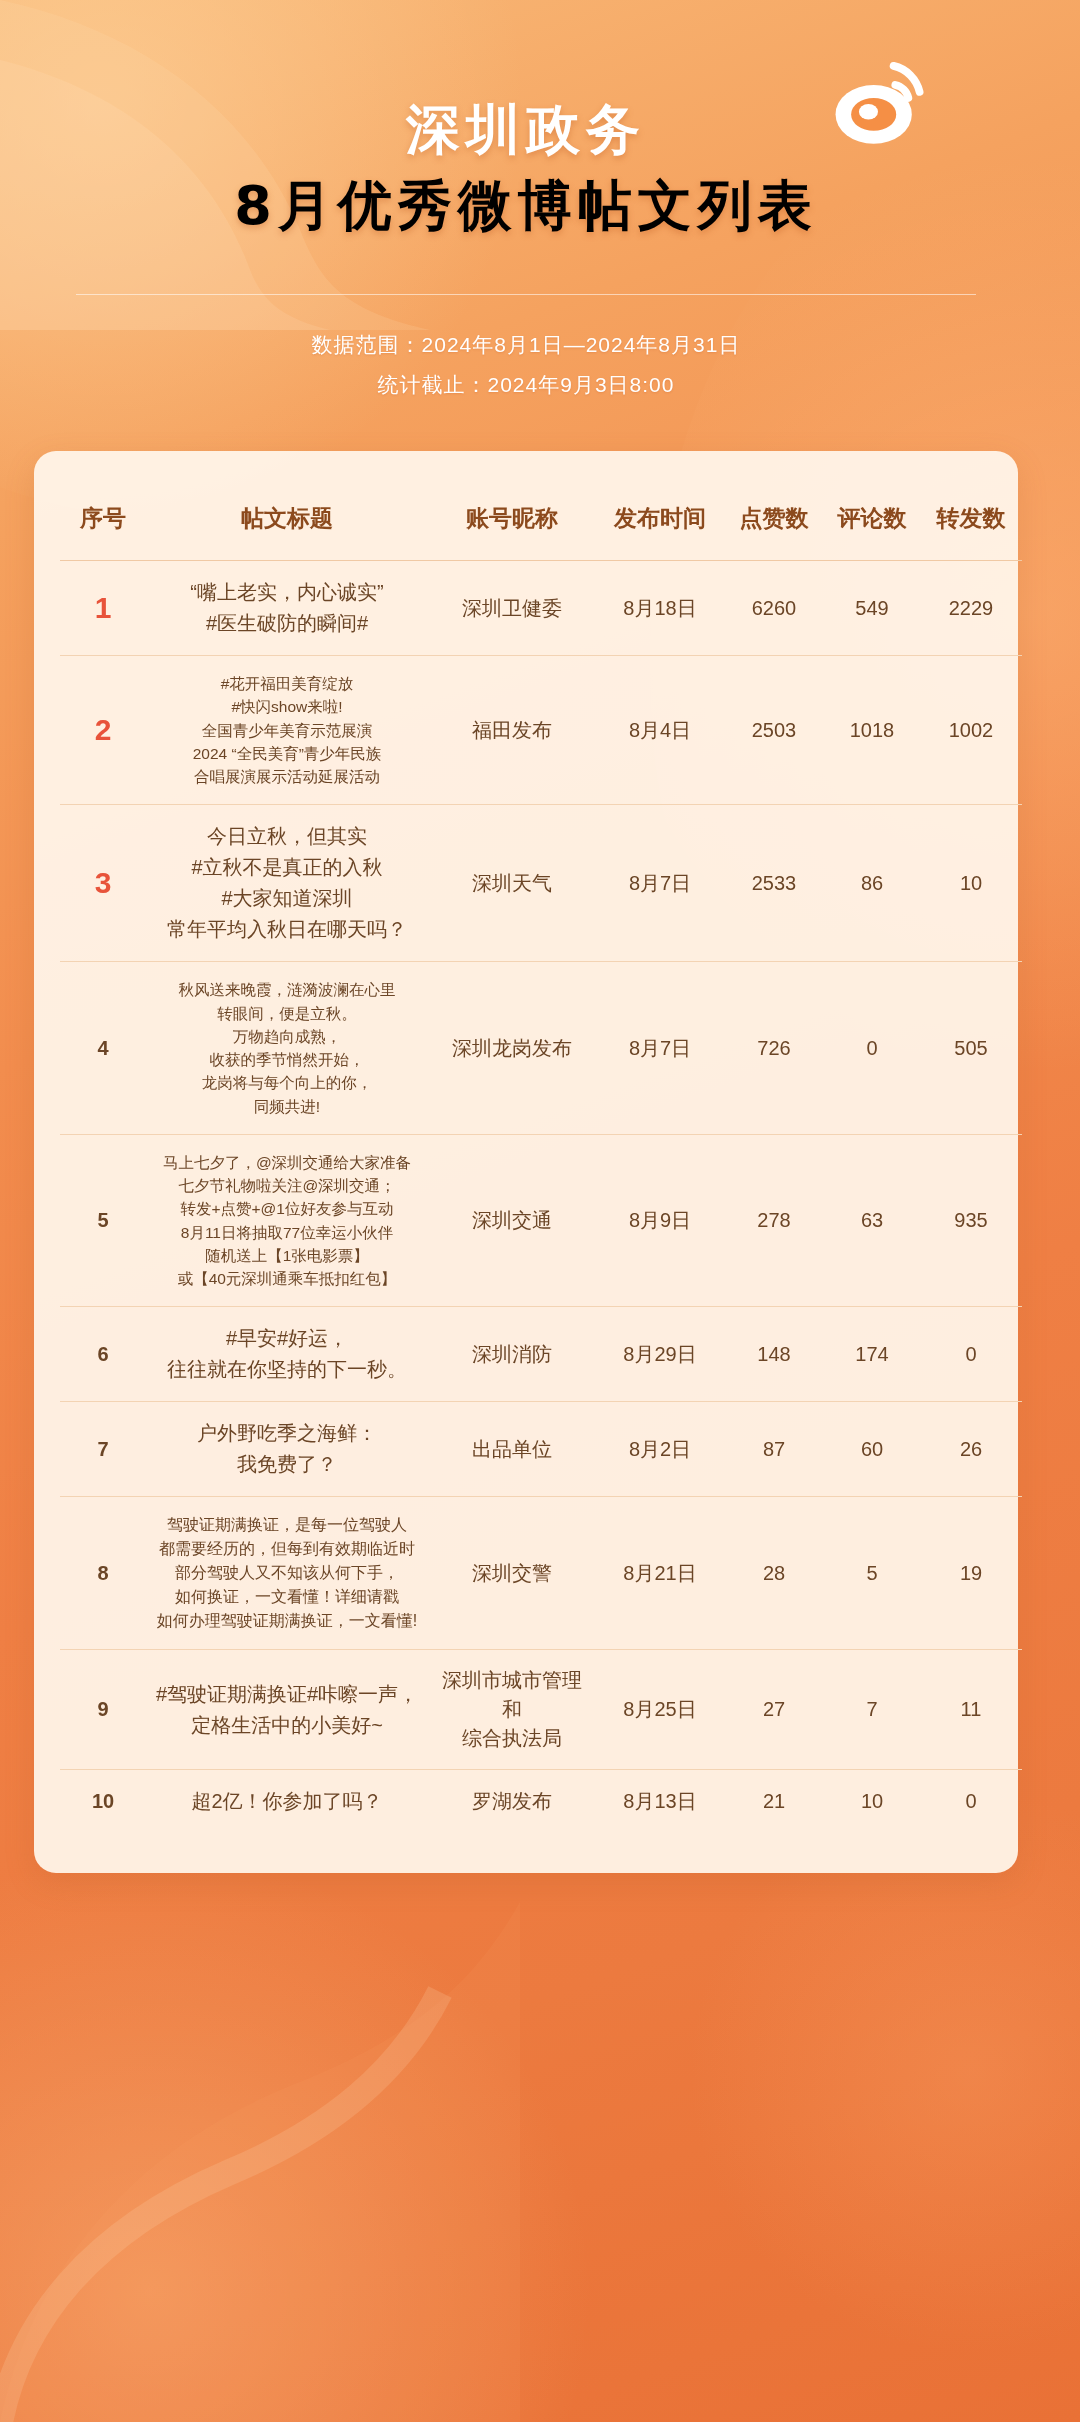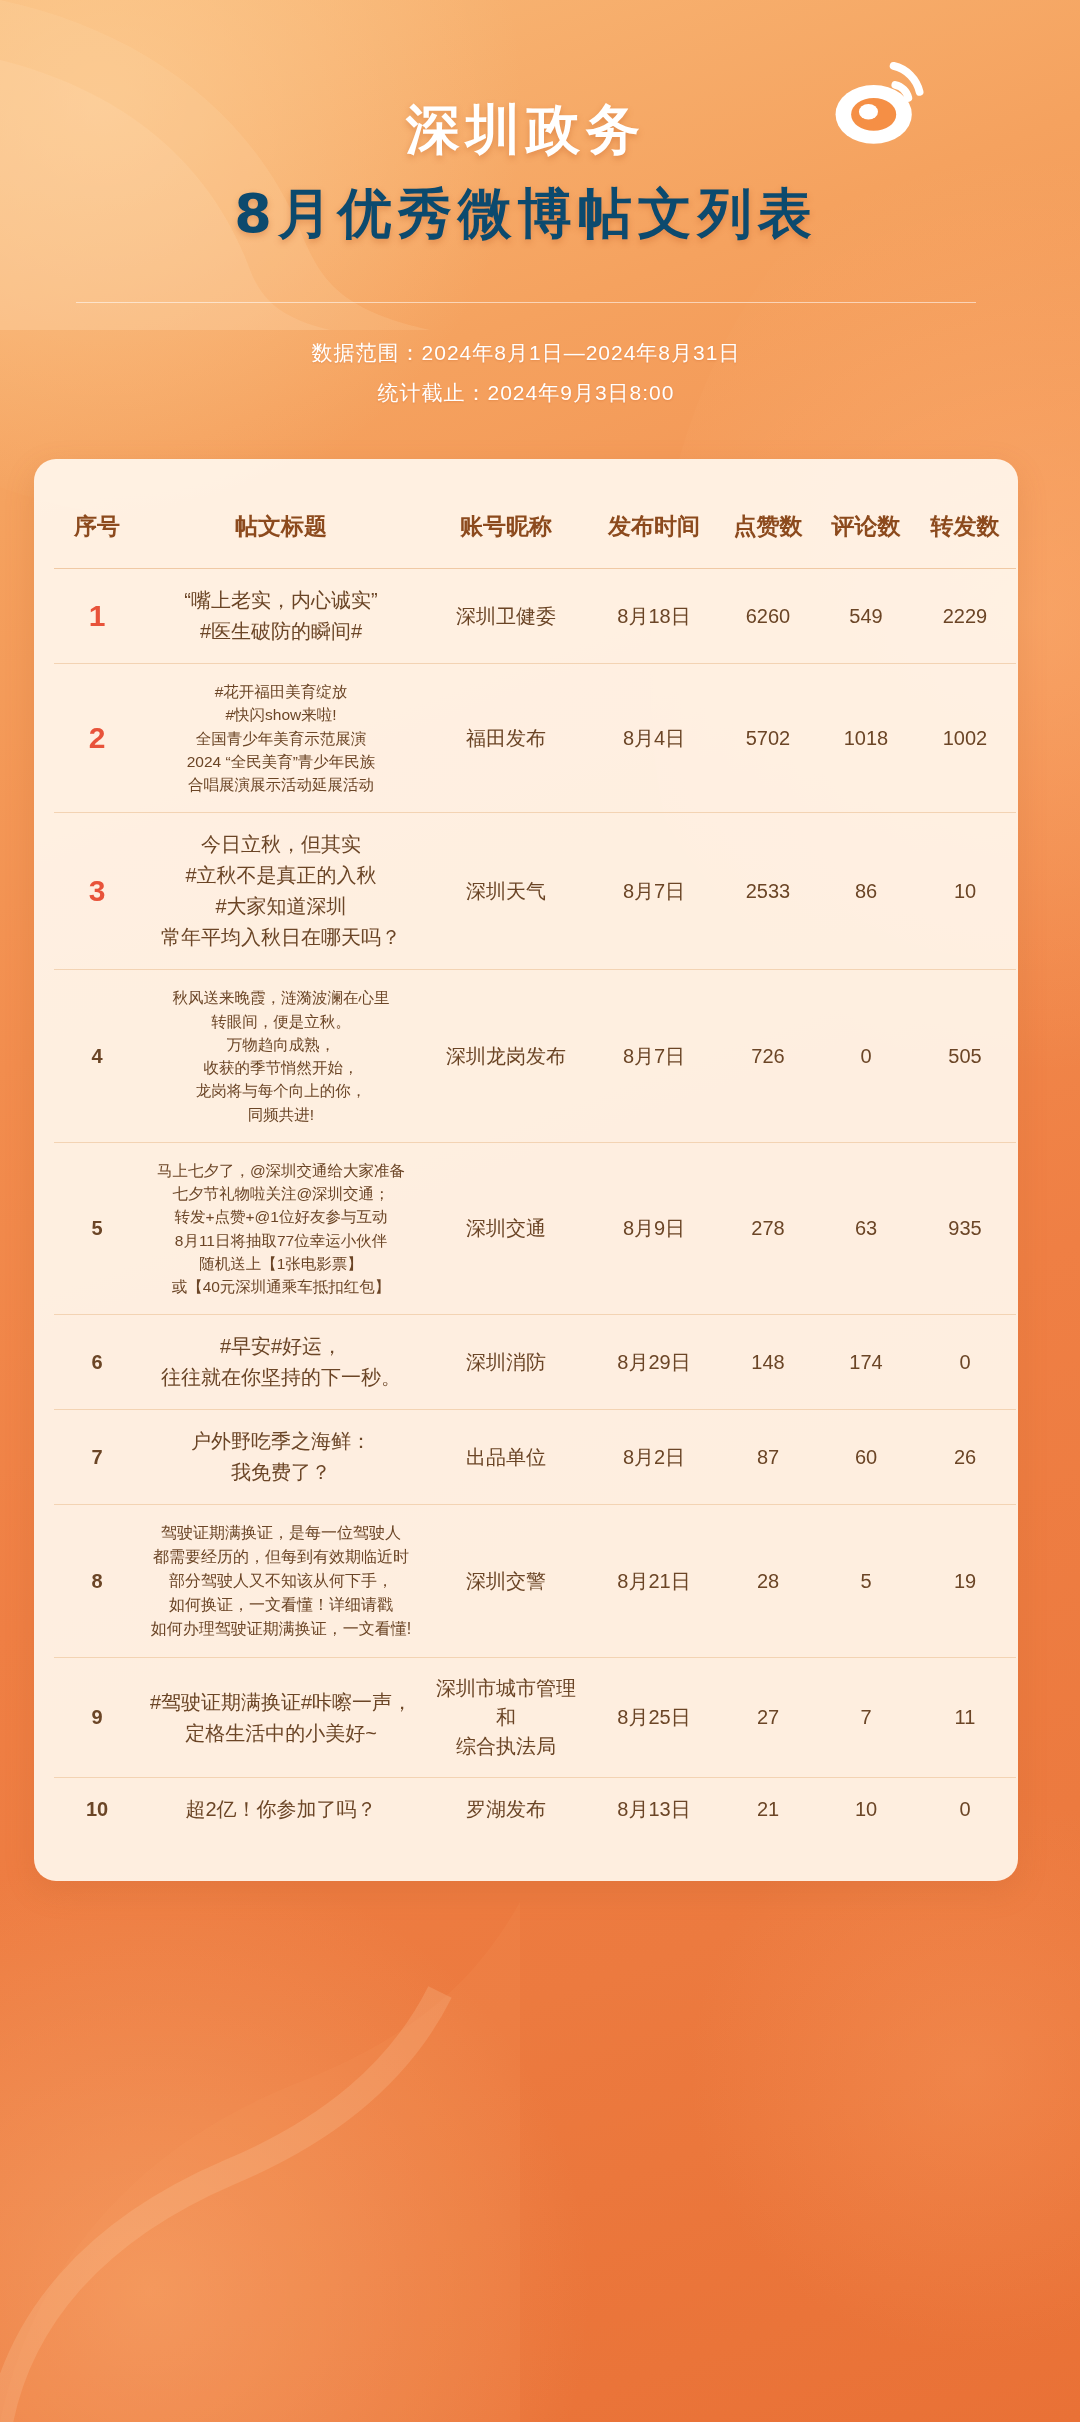--- a/index.html
+++ b/index.html
@@ -72,24 +72,24 @@
     letter-spacing: 6px;
     color: #ffffff;
     text-shadow: 0 3px 6px rgba(190,85,30,0.35);
     line-height: 1.25;
   }
   .title-line2 {
     font-family: "DejaVu Sans", sans-serif;
     font-weight: bold;
     font-size: 54px;
     letter-spacing: 6px;
-    color: #0c4a6e;
+    color: #000000;
     text-shadow: 0 3px 6px rgba(190,85,30,0.35);
     line-height: 1.35;
-    margin-top: 14px;
+    margin-top: 6px;
   }
   .weibo-logo {
     position: absolute;
     right: -112px;
     top: -44px;
     width: 104px;
     height: 104px;
   }
 
   .divider-row {
@@ -115,21 +115,21 @@
     text-shadow: 0 1px 2px rgba(190,85,30,0.25);
   }
 
   
   .card {
     margin: 46px auto 0 auto;
     width: 984px;
     background: rgba(255,246,236,0.93);
     border-radius: 22px;
     box-shadow: 0 10px 30px rgba(180,90,40,0.18);
-    padding: 34px 26px 40px 20px;
+    padding: 34px 26px 40px 26px;
     box-sizing: border-box;
   }
 
   table.list {
     width: 100%;
     border-collapse: collapse;
     table-layout: fixed;
   }
   table.list th {
     font-size: 23px;
@@ -281,21 +281,21 @@
         </tr>
         <tr>
           <td class="rank top">2</td>
           <td class="post-title sm">#花开福田美育绽放
 #快闪show来啦!
 全国青少年美育示范展演
 2024 “全民美育”青少年民族
 合唱展演展示活动延展活动</td>
           <td class="acct">福田发布</td>
           <td class="num">8月4日</td>
-          <td class="num">5702</td>
+          <td class="num">2503</td>
           <td class="num">1018</td>
           <td class="num">1002</td>
         </tr>
         <tr>
           <td class="rank top">3</td>
           <td class="post-title">今日立秋，但其实
 #立秋不是真正的入秋
 #大家知道深圳
 常年平均入秋日在哪天吗？</td>
           <td class="acct">深圳天气</td>

